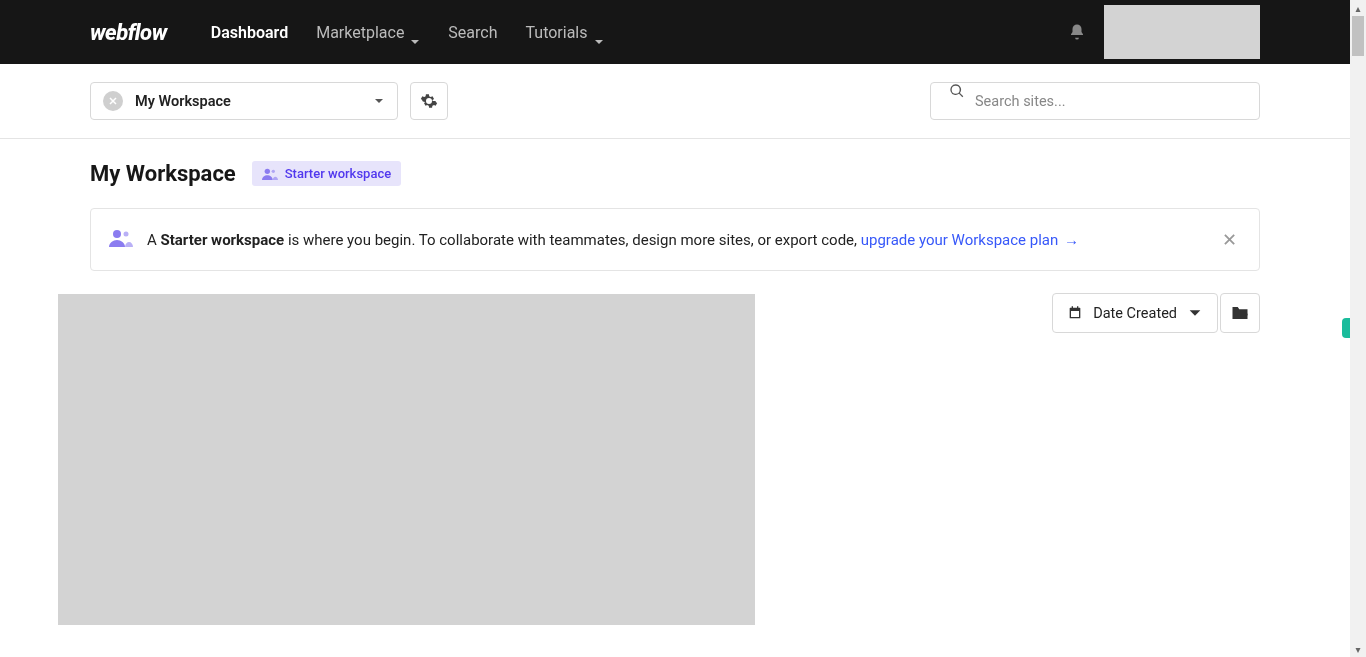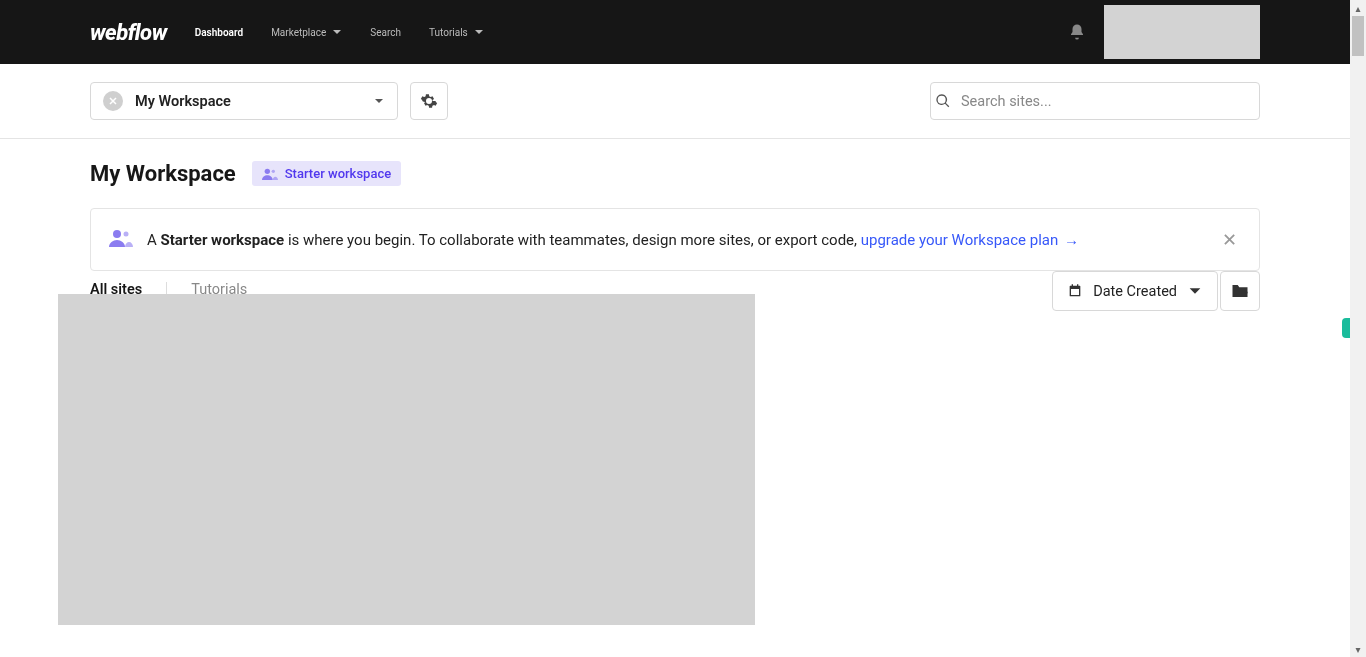--- a/index.html
+++ b/index.html
@@ -3,51 +3,51 @@
 <meta charset="utf-8">
 <style>
 *{margin:0;padding:0;box-sizing:border-box;font-family:-apple-system,BlinkMacSystemFont,"Segoe UI",Roboto,Arial,sans-serif}
 body{background:#fff;width:1366px;height:657px;overflow:hidden;position:relative}
 .viewport{width:1350px;height:657px;overflow:auto;position:relative}
 .scrollbar{position:absolute;right:0;top:0;width:16px;height:657px;background:#f1f1f1}
 .scrollbar-thumb{position:absolute;right:2px;top:0;width:12px;height:40px;background:#c1c1c1}
 .scrollbar-up{position:absolute;right:0;top:0;width:16px;height:16px;display:flex;align-items:center;justify-content:center;color:#666;font-size:10px}
 .scrollbar-down{position:absolute;right:0;bottom:0;width:16px;height:16px;display:flex;align-items:center;justify-content:center;color:#666;font-size:10px}
 .topbar{height:64px;background:#161616;display:flex;align-items:center;padding:0 90px;justify-content:space-between}
-.topbar-left{display:flex;align-items:center;gap:28px}
+.topbar-left{display:flex;align-items:center;gap:44px}
 .logo{color:#fff;font-weight:800;font-size:22px;letter-spacing:-.5px;font-style:italic}
 .nav{display:flex;align-items:center;gap:28px}
-.nav-item{color:#bbb;font-size:10px;display:flex;align-items:center;gap:6px;cursor:pointer}
+.nav-item{color:#bbb;font-size:16px;display:flex;align-items:flex-end;gap:6px;cursor:pointer}
 .nav-item.active{color:#fff;font-weight:600}
 .chev{width:10px;height:10px;display:inline-block}
 .chev svg{width:10px;height:10px;fill:#bbb}
 .topbar-right{display:flex;align-items:center;gap:18px}
 .bell{color:#888;display:flex;align-items:center}
 .bell svg{width:18px;height:18px;fill:#888}
 .avatar-box{width:156px;height:54px;background:#d3d3d3}
 .subbar{border-bottom:1px solid #e4e4e4;padding:18px 90px;display:flex;align-items:center;justify-content:space-between}
 .subbar-left{display:flex;align-items:center;gap:12px}
 .ws-select{border:1px solid #d8d8d8;border-radius:4px;height:38px;min-width:308px;display:flex;align-items:center;padding:0 12px;gap:12px;cursor:pointer;justify-content:space-between}
 .ws-select-left{display:flex;align-items:center;gap:12px}
 .ws-dot{width:20px;height:20px;border-radius:50%;background:#cfcfcf;display:flex;align-items:center;justify-content:center}
 .ws-dot svg{width:10px;height:10px;fill:#fff}
 .ws-name{font-weight:600;font-size:14.5px;color:#222}
 .ws-chev svg{width:12px;height:12px;fill:#555}
 .gear-btn{border:1px solid #d8d8d8;border-radius:4px;width:38px;height:38px;display:flex;align-items:center;justify-content:center;cursor:pointer}
 .gear-btn svg{width:18px;height:18px;fill:#444}
-.search-box{border:1px solid #d8d8d8;border-radius:4px;height:38px;width:330px;display:flex;align-items:center;padding:0 4px;gap:10px}
+.search-box{border:1px solid #d8d8d8;border-radius:4px;height:38px;width:330px;display:flex;padding:0 18px;gap:10px}
 .search-box svg{width:16px;height:16px;fill:#555}
 .search-input{border:none;outline:none;font-size:14.5px;color:#333;flex:1}
 .search-input::placeholder{color:#888}
 .main{padding:22px 90px 0 90px}
 .title-row{display:flex;align-items:center;gap:16px;margin-bottom:22px}
 .title{font-size:22px;font-weight:700;color:#171717}
 .badge{background:#e7e4fb;color:#5138ee;font-size:13px;font-weight:500;padding:5px 10px;border-radius:3px;display:flex;align-items:center;gap:7px}
 .badge svg{width:16px;height:12px;fill:#8b7cf0}
-.banner{border:1px solid #e4e4e4;border-radius:4px;padding:16px 18px;display:flex;align-items:center;gap:14px;position:relative}
+.banner{border:1px solid #e4e4e4;border-radius:4px;padding:16px 18px;display:flex;align-items:center;gap:14px;margin-bottom:22px;position:relative}
 .banner-icon svg{width:24px;height:20px;fill:#8b7cf0}
 .banner-text{font-size:15px;color:#222;flex:1}
 .banner-text strong{font-weight:700}
 .banner-link{color:#3758f9;cursor:pointer}
 .banner-link-arrow{display:inline-block;margin-left:2px}
 .banner-close{color:#999;cursor:pointer;font-size:18px;padding:4px}
 .toolbar{display:flex;align-items:center;justify-content:space-between;margin-bottom:8px}
 .tabs{display:flex;align-items:center;gap:24px}
 .tab{font-size:14.5px;color:#888;cursor:pointer;padding-bottom:4px}
 .tab.active{color:#171717;font-weight:600}

